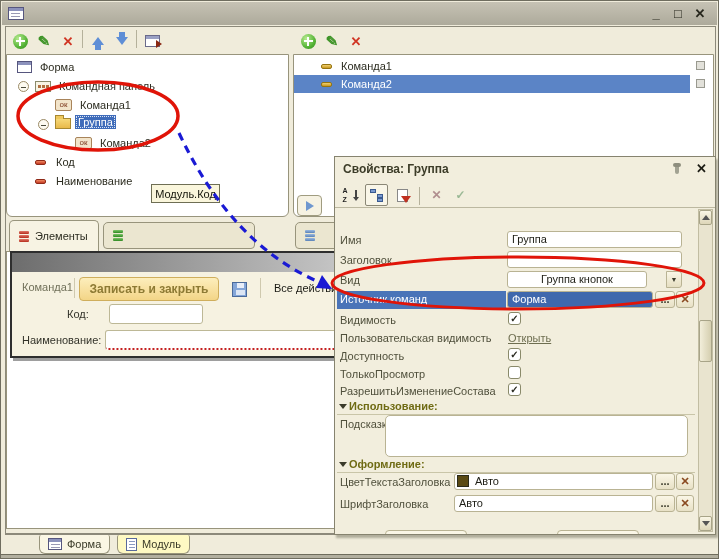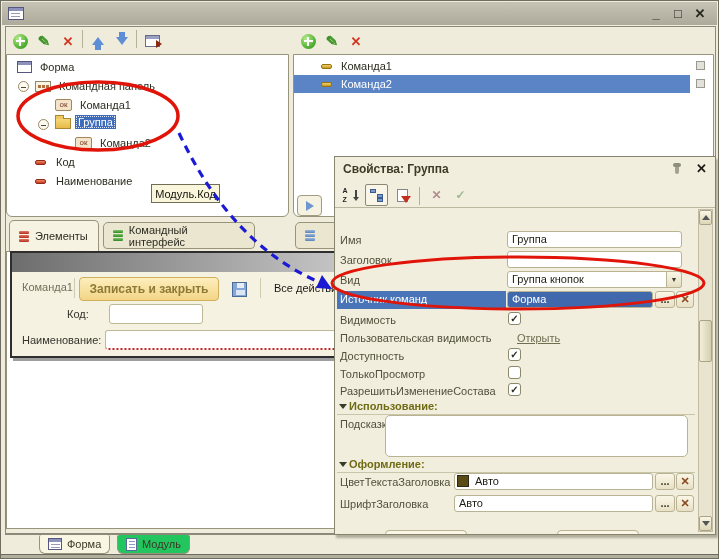--- a/index.html
+++ b/index.html
@@ -159,21 +159,21 @@
   .sc-btn { position:absolute; left:0; width:13px; height:15px; background:linear-gradient(#faf6e6,#ddd6b8);
       border:1px solid #a8a488; border-radius:2px; display:flex; align-items:center; justify-content:center; }
   .sc-tri-up { width:0;height:0;border-left:4px solid transparent;border-right:4px solid transparent;border-bottom:5px solid #555; }
   .sc-tri-dn { width:0;height:0;border-left:4px solid transparent;border-right:4px solid transparent;border-top:5px solid #555; }
   #sc-thumb { position:absolute; left:0; top:110px; width:13px; height:42px; background:linear-gradient(90deg,#f2eeda,#d5cfb0);
       border:1px solid #a8a488; border-radius:2px; }
 
   
   #bottom-bar { position:absolute; left:4px; top:533px; width:711px; height:20px; background:#f0ecdb; border-top:1px solid #8c897a; }
   .tab-bot { position:absolute; top:0; height:19px; display:flex; align-items:center; gap:5px; padding:0 8px;
-      border:1px solid #98947c; border-top:none; background:#22c55e; border-radius:2px 2px 6px 6px; color:#3a3a28; }
+      border:1px solid #98947c; border-top:none; background:#fef9c3; border-radius:2px 2px 6px 6px; color:#3a3a28; }
   .tab-bot.active { background:#faf6e4; font-weight:normal; }
   .ico-module { width:11px; height:13px; background:#fff; border:1px solid #5a6a9a; position:relative; }
   .ico-module::before { content:""; position:absolute; left:2px; top:2px; width:6px; height:1px;
       background:#8a9ac0; box-shadow:0 3px 0 #8a9ac0, 0 6px 0 #8a9ac0; }
   #bottom-edge { position:absolute; left:0; top:553px; width:719px; height:6px; background:#b2af9f; border-top:1px solid #6e6c5c; }
 
   
   #overlay { position:absolute; left:0; top:0; z-index:60; pointer-events:none; }
 </style>
 </head>
@@ -279,21 +279,20 @@
         <i></i>
       </span>
     <span>Элементы</span>
   </div>
   <div class="tab-top" style="left:102px;width:152px;">
     <span class="stack stack-grn">
         <i></i>
         <i></i>
         <i></i>
       </span>
-    <span>Командный интерфейс</span>
   </div>
   <div class="tab-top" style="left:294px;width:56px;">
     <span class="stack stack-blu">
         <i></i>
         <i></i>
         <i></i>
       </span>
     <span></span>
   </div>
 
@@ -346,37 +345,37 @@
     </div>
 
 
     <span class="plabel" style="top:77px;">Имя</span>
     <span class="pinput" style="left:172px;top:74px;width:175px;">Группа</span>
 
     <span class="plabel" style="top:97px;">Заголовок</span>
     <span class="pinput" style="left:172px;top:94px;width:175px;"></span>
 
     <span class="plabel" style="top:117px;">Вид</span>
-    <span class="pinput" style="left:172px;top:114px;width:175px;">Группа кнопок</span>
+    <span class="pinput" style="left:172px;top:114px;width:140px;text-align:center;">Группа кнопок</span>
     <span class="pcombo-arrow" style="left:331px;top:114px;">
         <span>▼</span>
       </span>
 
     <div class="hl-label" style="top:134px;">
       <span>Источник команд</span>
     </div>
     <span class="pinput hl-field" style="left:172px;top:134px;width:146px;">Форма</span>
     <span class="pbtn" style="left:320px;top:134px;">...</span>
     <span class="pbtn pbtn-x" style="left:341px;top:134px;width:18px;">✕</span>
 
     <span class="plabel" style="top:157px;">Видимость</span>
     <span class="pcheck" style="left:173px;top:155px;">✓</span>
 
     <span class="plabel" style="top:175px;">Пользовательская видимость</span>
-    <span class="plink" style="left:182px;top:175px;">Открыть</span>
+    <span class="plink" style="left:173px;top:175px;">Открыть</span>
 
     <span class="plabel" style="top:193px;">Доступность</span>
     <span class="pcheck" style="left:173px;top:191px;">✓</span>
 
     <span class="plabel" style="top:211px;">ТолькоПросмотр</span>
     <span class="pcheck" style="left:173px;top:209px;"></span>
 
     <span class="plabel" style="top:228px;">РазрешитьИзменениеСостава</span>
     <span class="pcheck" style="left:173px;top:226px;">✓</span>
 

